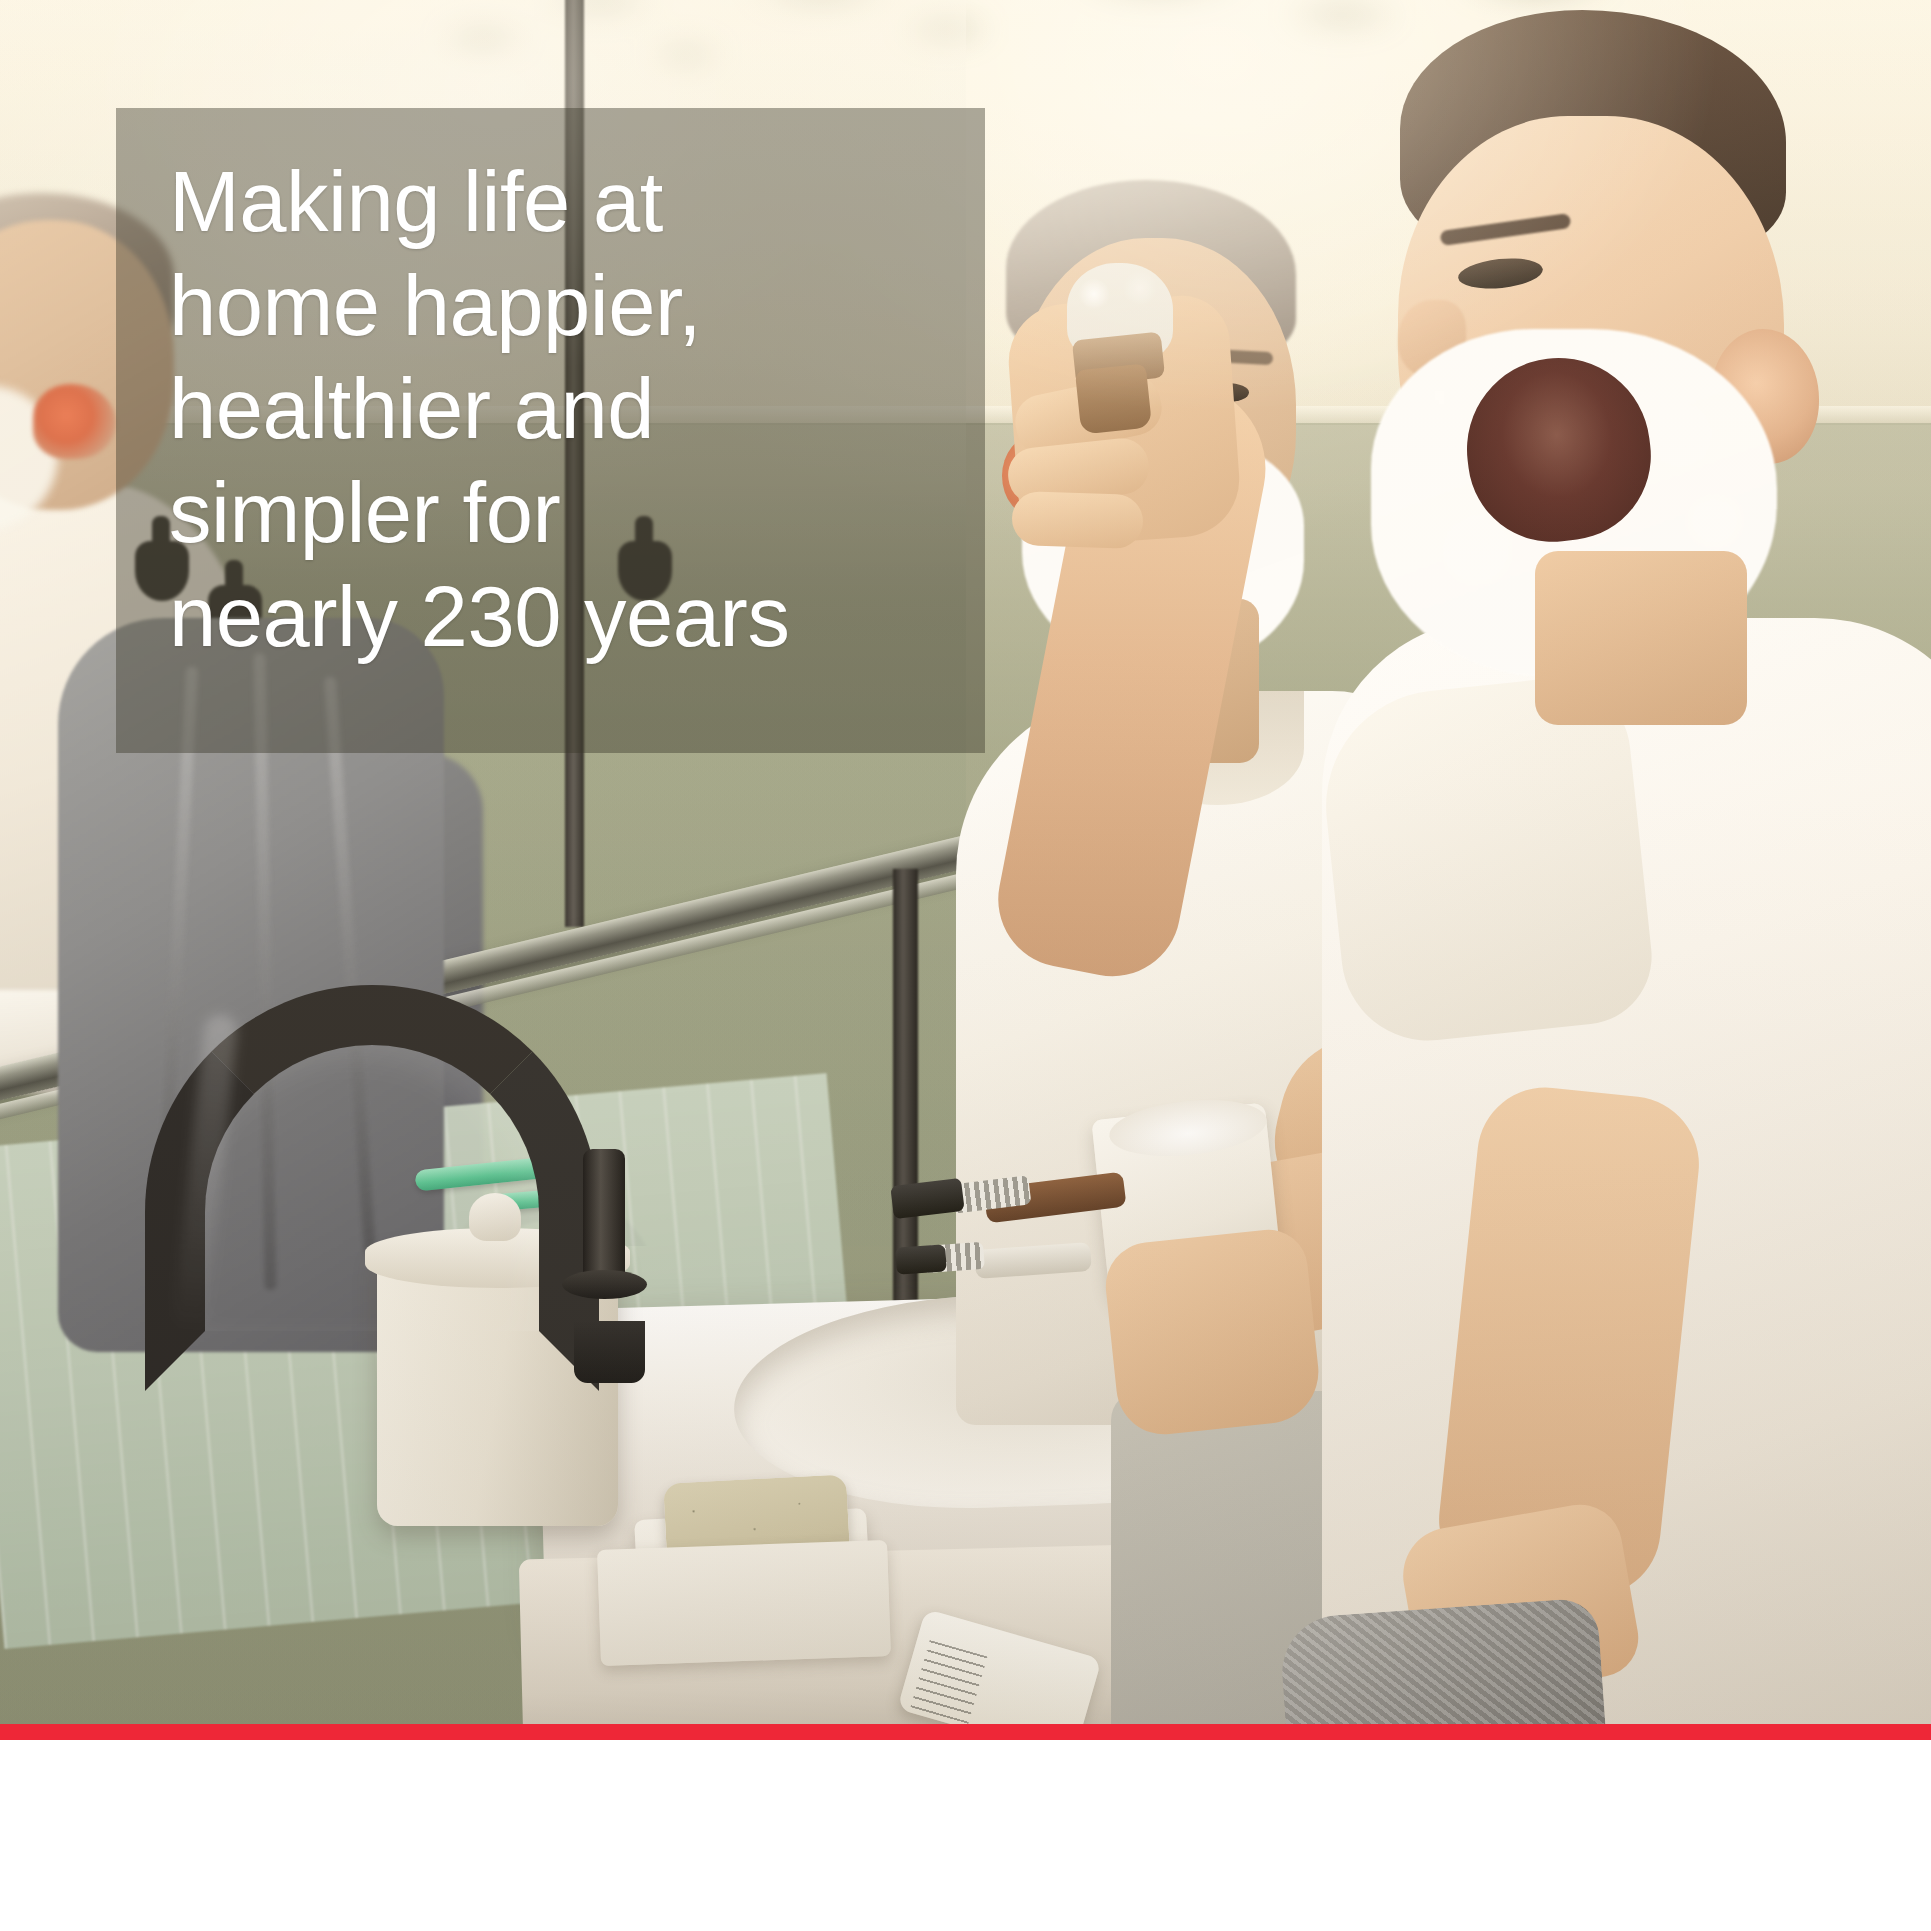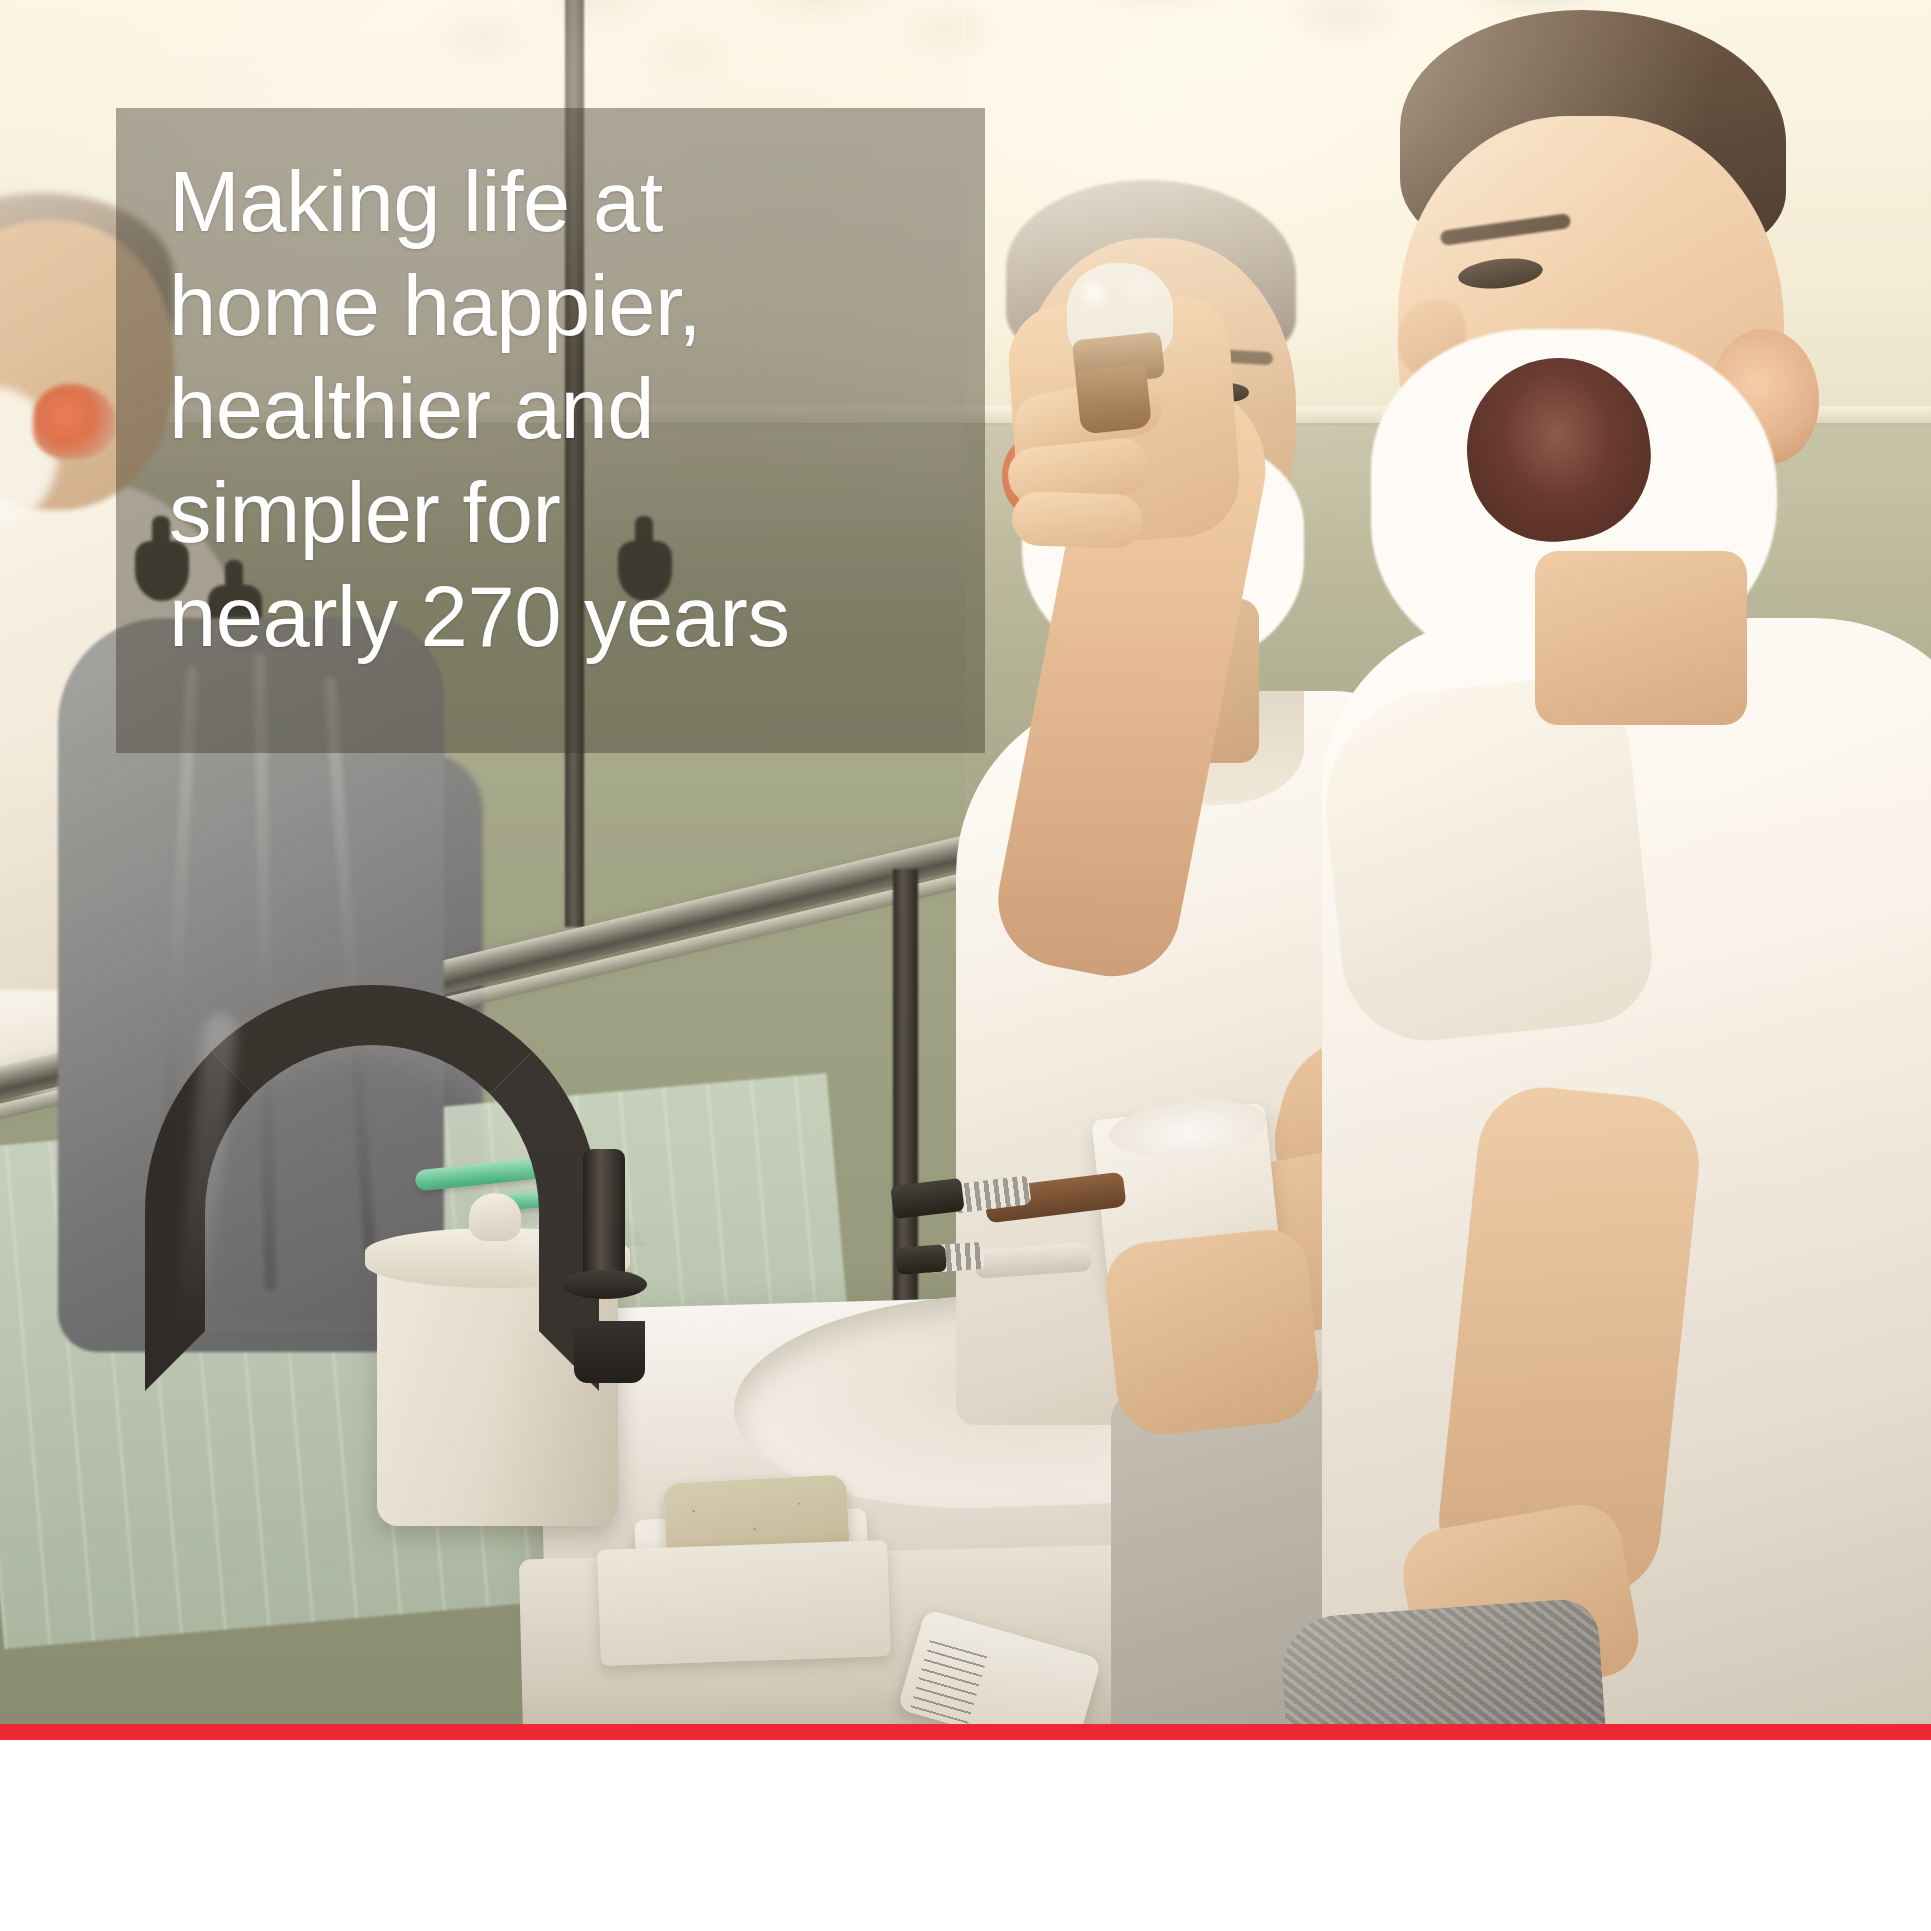--- a/index.html
+++ b/index.html
@@ -770,21 +770,21 @@
     <div class="valve" style="left:583px;top:1149px;height:135px;"></div>
 
     <div class="haze"></div>
     <div class="warm-tint"></div>
 
     <div class="overlay-box"></div>
     <div class="headline">Making life at
 home happier,
 healthier and
 simpler for
-nearly 270 years</div>
+nearly 230 years</div>
   </div>
 
   <div class="red-bar"></div>
   <div class="brand-bar">
     
   </div>
 
 </div>
 
 

